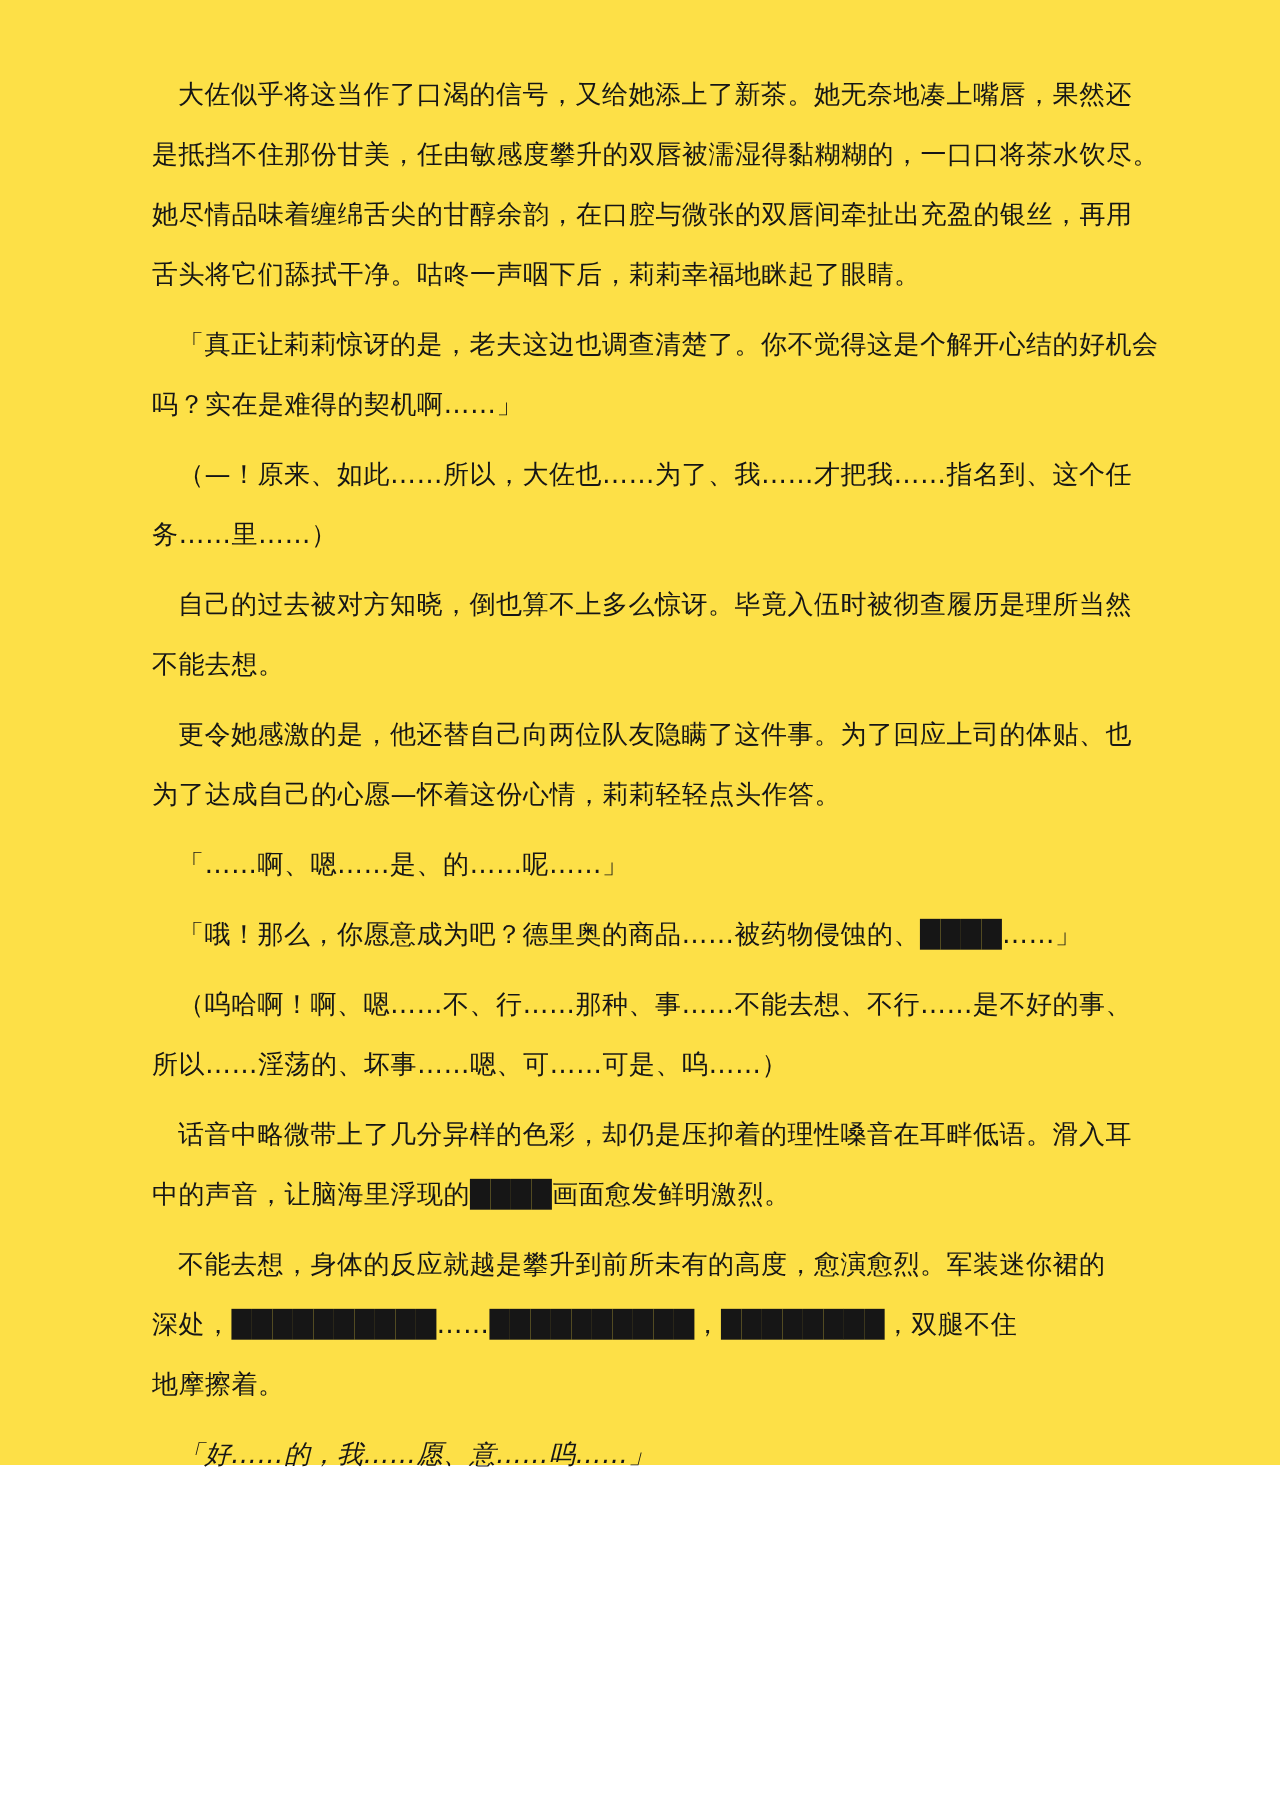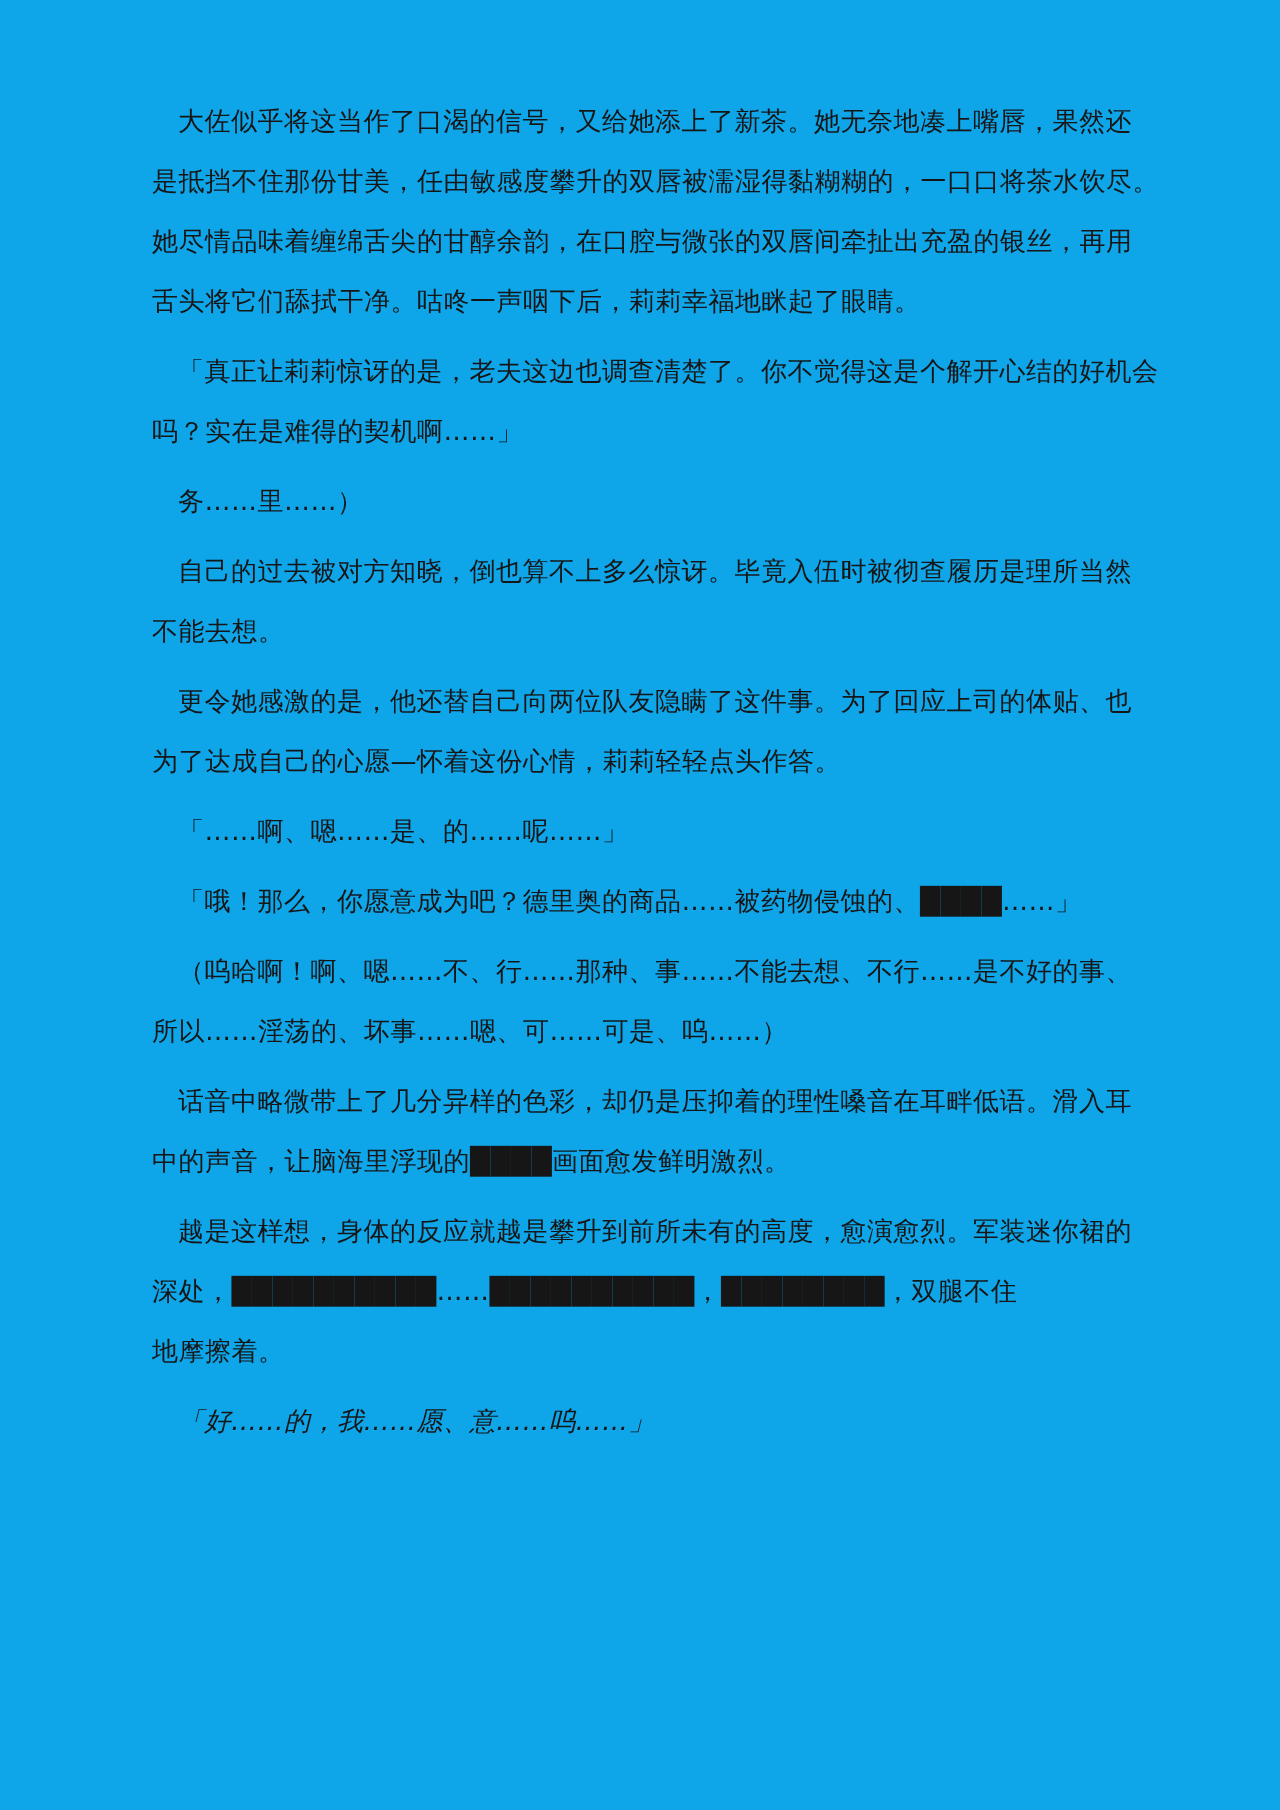--- a/index.html
+++ b/index.html
@@ -9,23 +9,23 @@
   }
   body {
     width: 1280px;
     height: 1810px;
     overflow: hidden;
     position: relative;
   }
   .page {
     box-sizing: border-box;
     width: 1280px;
-    height: 1810px;
-    padding: 91px 118px 0 152px;
-    background: #0ea5e9;
+    height: 1465px;
+    padding: 64px 118px 0 152px;
+    background: #fde047;
   }
   .text-content {
     width: 1010px;
   }
   .para {
     margin: 0 0 10px 0;
     padding: 0;
   }
   .para:last-child {
     margin-bottom: 0;
@@ -53,20 +53,21 @@
         <div class="line">大佐似乎将这当作了口渴的信号，又给她添上了新茶。她无奈地凑上嘴唇，果然还</div>
         <div class="line">是抵挡不住那份甘美，任由敏感度攀升的双唇被濡湿得黏糊糊的，一口口将茶水饮尽。</div>
         <div class="line">她尽情品味着缠绵舌尖的甘醇余韵，在口腔与微张的双唇间牵扯出充盈的银丝，再用</div>
         <div class="line">舌头将它们舔拭干净。咕咚一声咽下后，莉莉幸福地眯起了眼睛。</div>
       </div>
       <div class="para">
         <div class="line">「真正让莉莉惊讶的是，老夫这边也调查清楚了。你不觉得这是个解开心结的好机会</div>
         <div class="line">吗？实在是难得的契机啊……」</div>
       </div>
       <div class="para">
+        <div class="line">（—！原来、如此……所以，大佐也……为了、我……才把我……指名到、这个任</div>
         <div class="line">务……里……）</div>
       </div>
       <div class="para">
         <div class="line">自己的过去被对方知晓，倒也算不上多么惊讶。毕竟入伍时被彻查履历是理所当然</div>
         <div class="line">不能去想。</div>
       </div>
       <div class="para">
         <div class="line">更令她感激的是，他还替自己向两位队友隐瞒了这件事。为了回应上司的体贴、也</div>
         <div class="line">为了达成自己的心愿—怀着这份心情，莉莉轻轻点头作答。</div>
       </div>
@@ -78,21 +79,21 @@
       </div>
       <div class="para">
         <div class="line">（呜哈啊！啊、嗯……不、行……那种、事……不能去想、不行……是不好的事、</div>
         <div class="line">所以……淫荡的、坏事……嗯、可……可是、呜……）</div>
       </div>
       <div class="para">
         <div class="line">话音中略微带上了几分异样的色彩，却仍是压抑着的理性嗓音在耳畔低语。滑入耳</div>
         <div class="line">中的声音，让脑海里浮现的████画面愈发鲜明激烈。</div>
       </div>
       <div class="para">
-        <div class="line">越是这样想，身体的反应就越是攀升到前所未有的高度，愈演愈烈。军装迷你裙的</div>
+        <div class="line">不能去想，身体的反应就越是攀升到前所未有的高度，愈演愈烈。军装迷你裙的</div>
         <div class="line">深处，██████████……██████████，████████，双腿不住</div>
         <div class="line">地摩擦着。</div>
       </div>
       <div class="para">
         <div class="line">「好……的，我……愿、意……呜……」</div>
       </div>
     </div>
 </div>
 
 </body></html>

